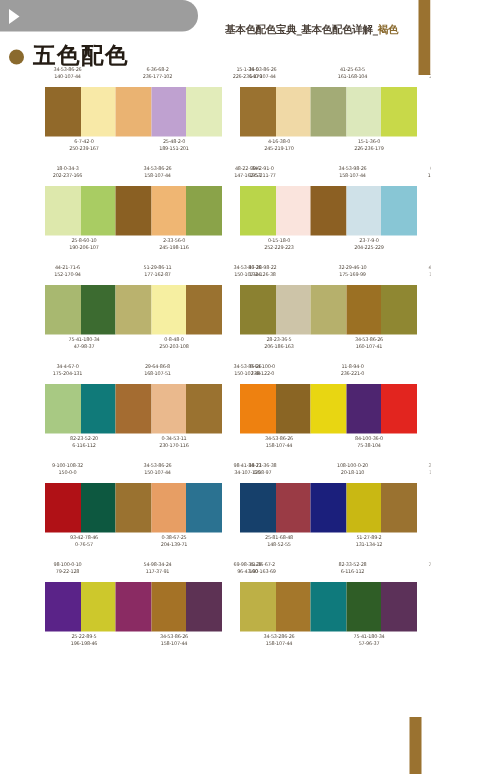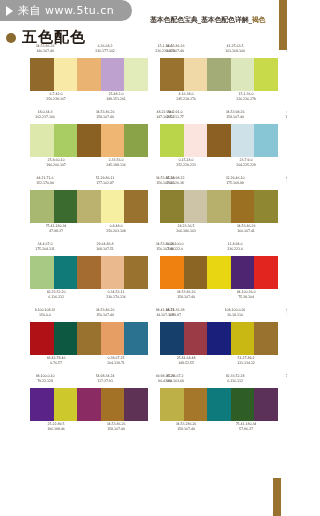--- a/index.html
+++ b/index.html
@@ -73,21 +73,20 @@
   .swatch-row{display:flex;width:100%;height:33px;}
   .swatch{flex:1 1 0;height:100%;}
   
   .palette-group.col-right{margin-left:4px;}
 </style>
 </head>
 <body>
 
 <div id="top-banner">
   <span class="tri"></span>
-  <span class="btxt">来自 www.5tu.cn</span>
 </div>
 
 <div id="header-keywords">
   <span>基本色配色宝典_基本色配色详解_</span><span class="accent">褐色</span>
 </div>
 
 <div id="right-bar"></div>
 <div id="bottom-bar"></div>
 
 <div id="page-title">

